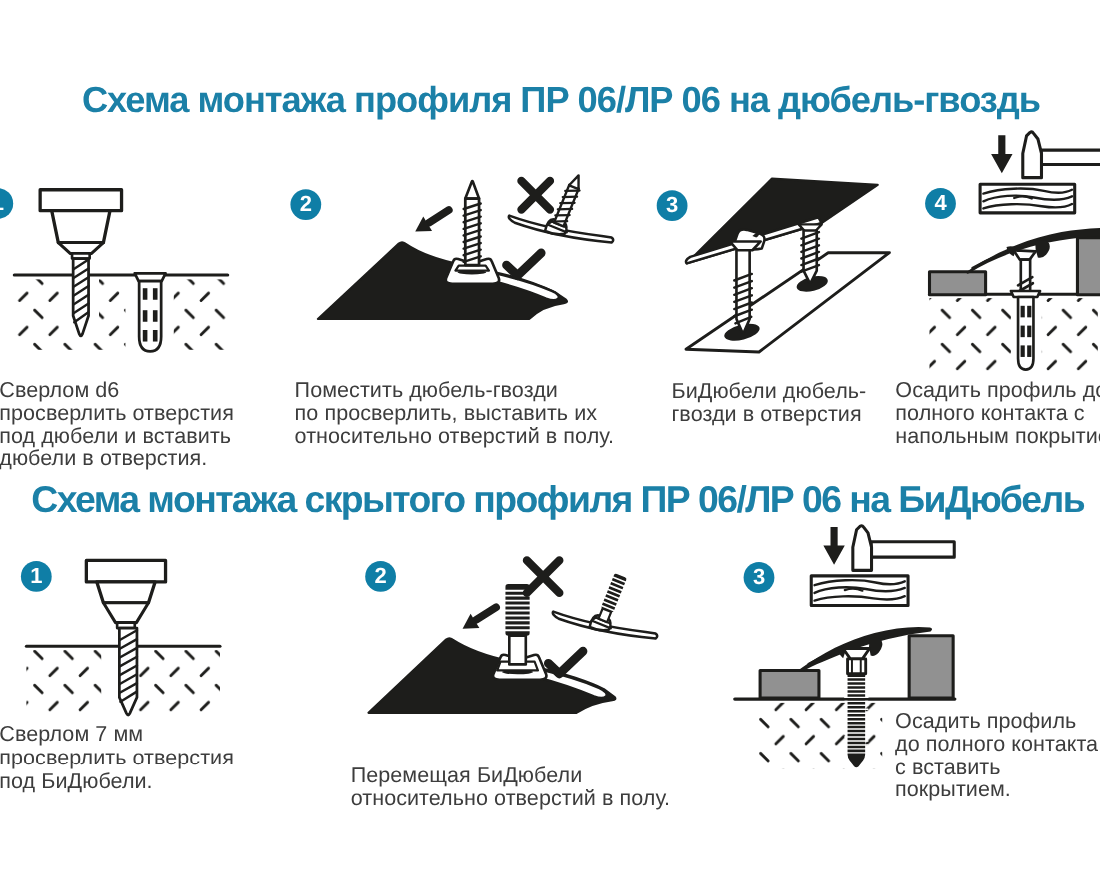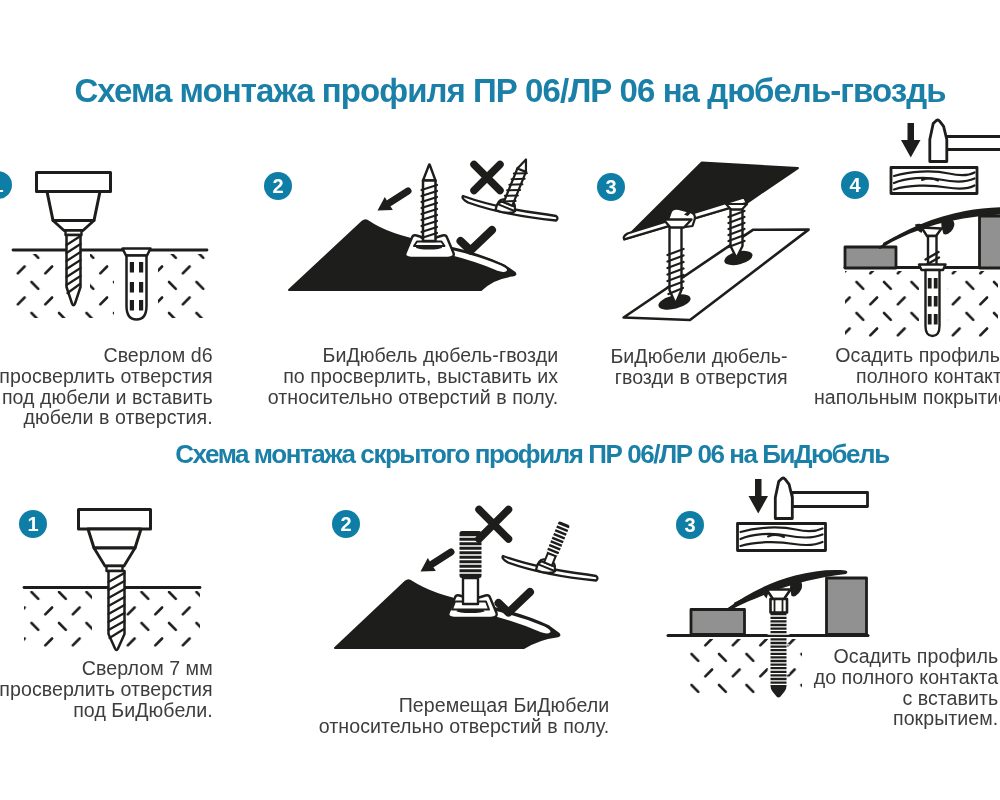--- a/index.html
+++ b/index.html
@@ -13,28 +13,28 @@
   }
   *{margin:0;padding:0;box-sizing:border-box}
   html,body{width:1000px;height:800px;overflow:hidden;background:var(--page-bg)}
   body{font-family:"Liberation Sans","DejaVu Sans",sans-serif;position:relative}
   .canvas{position:absolute;left:0;top:0;width:792px;height:800px;background:var(--page-bg)}
   .section-title{
     position:absolute;transform:translateX(-50%);white-space:nowrap;
     font-weight:bold;color:var(--title-color);
   }
   #title-1{left:510px;top:71px;font-size:33px;line-height:40px;letter-spacing:-0.95px}
-  #title-2{left:532px;top:434px;font-size:26px;line-height:40px;letter-spacing:-1.45px}
+  #title-2{left:507px;top:434px;font-size:34px;line-height:40px;letter-spacing:-1.45px}
   .badge{
     position:absolute;width:28px;height:28px;border-radius:50%;
     background:var(--badge-bg);color:var(--badge-text);
     font-weight:bold;font-size:20px;line-height:28px;text-align:center;
   }
   .caption{
-    position:absolute;transform:translateX(-50%);text-align:right;white-space:nowrap;
+    position:absolute;transform:translateX(-50%);text-align:left;white-space:nowrap;
     font-size:19.6px;line-height:20.8px;letter-spacing:0.05px;color:var(--caption-color);
   }
   .ill{position:absolute;overflow:hidden}
   svg .sf{fill:#fff;stroke:var(--ink)}
   svg .ff{fill:var(--ink);stroke:none}
   svg .fs{fill:var(--ink);stroke:var(--ink)}
   svg .ln{fill:none;stroke:var(--ink)}
   svg .gray{fill:var(--floor-gray);stroke:var(--ink)}
   svg .wh{fill:#fff;stroke:none}
   svg .tw{stroke:#fff;fill:none}
@@ -66,21 +66,21 @@
   <div class="badge" style="left:332px;top:510px">2</div>
   <div class="badge" style="left:676px;top:511px">3</div>
 
   <div class="caption" style="left:106px;top:345px">
     <div>Сверлом d6</div>
     <div>просверлить отверстия</div>
     <div>под дюбели и вставить</div>
     <div>дюбели в отверстия.</div>
   </div>
   <div class="caption" style="left:413px;top:345px">
-    <div>БиДюбель дюбель-гвозди</div>
+    <div>Поместить дюбель-гвозди</div>
     <div>по просверлить, выставить их</div>
     <div>относительно отверстий в полу.</div>
   </div>
   <div class="caption" style="left:699px;top:346px">
     <div>БиДюбели дюбель-</div>
     <div>гвозди в отверстия</div>
   </div>
   <div class="caption" style="left:921px;top:345px">
     <div>Осадить профиль до</div>
     <div>полного контакта с</div>

